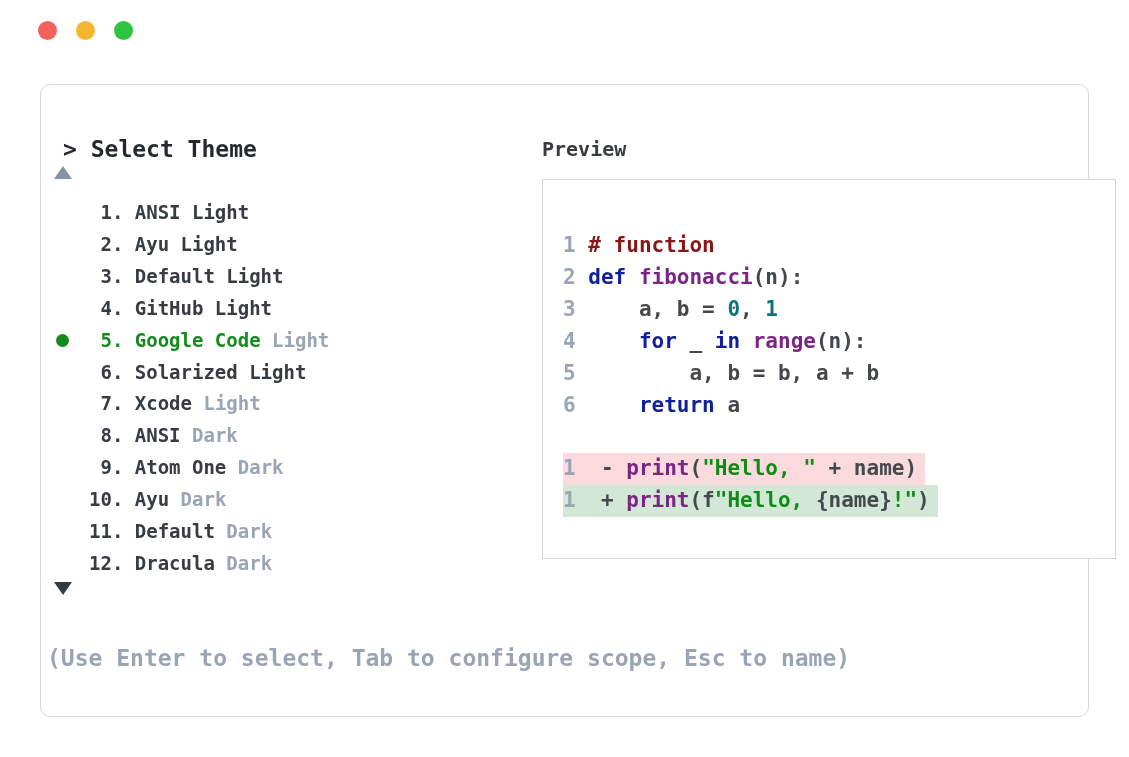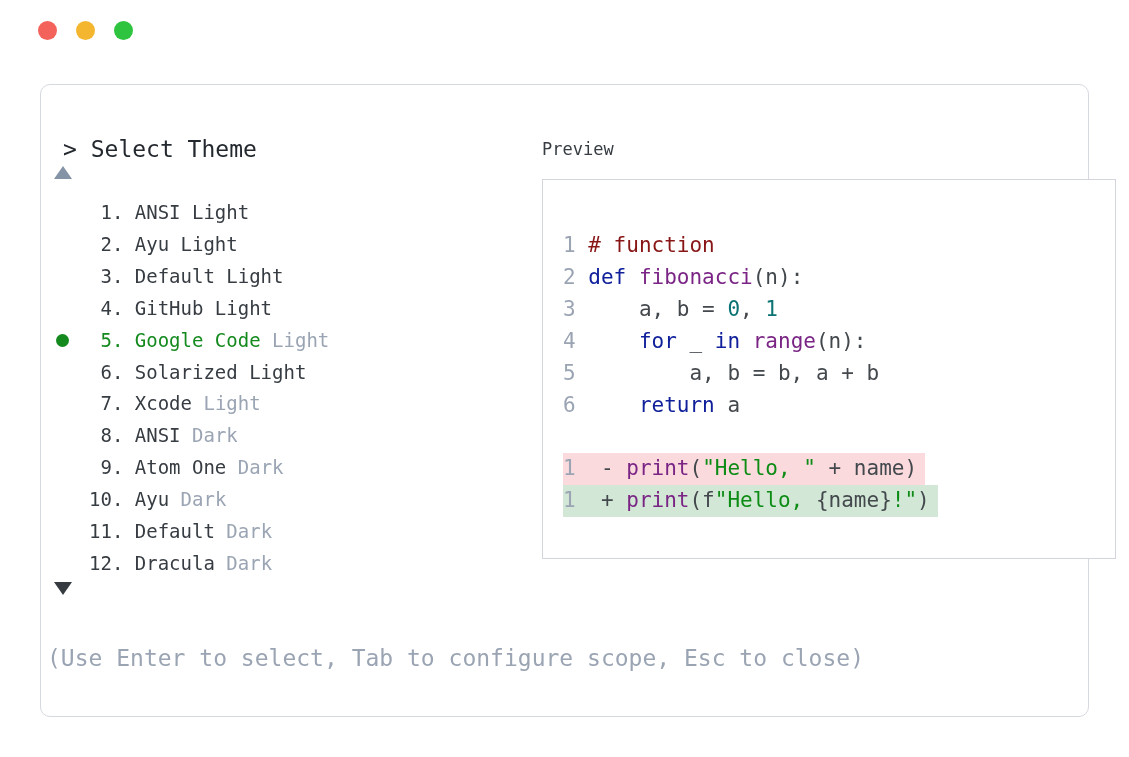--- a/index.html
+++ b/index.html
@@ -8,25 +8,25 @@
 
   
   .traffic { position:absolute; left:38px; top:21px; display:flex; gap:19px; }
   .light { width:19px; height:19px; border-radius:50%; }
   .light.red    { background:var(--traffic_red,#f4625c); }
   .light.yellow { background:var(--traffic_yellow,#f4b62f); }
   .light.green  { background:var(--traffic_green,#2fc440); }
 
   
   .panel { position:absolute; left:40px; top:84px; width:1049px; height:633px;
-           border:1.5px solid var(--panel_border,#d6d9df); border-radius:10px; background:#fff; }
+           border:1.5px solid var(--panel_border,#d6d9df); border-radius:10px; background:#fff;font-weight:bold; }
 
   .prompt { position:absolute; left:22px; top:48px; font-size:23px; line-height:32px;
             color:var(--text_dark,#24292f); white-space:pre; }
-  .preview-label { position:absolute; left:501px; top:48px; font-size:17px; line-height:32px;
+  .preview-label { position:absolute; left:501px; top:48px; font-size:20px; line-height:32px;
             color:var(--item_text,#363c42);text-align:right; }
 
   .up-arrow { position:absolute; left:13px; top:81px; width:0; height:0;
             border-left:9px solid transparent; border-right:9px solid transparent;
             border-bottom:13px solid var(--up_arrow,#8593a6); }
   .down-arrow { position:absolute; left:13px; top:497px; width:0; height:0;
             border-left:9px solid transparent; border-right:9px solid transparent;
             border-top:13px solid var(--down_arrow,#363b41); }
 
   .theme-list { position:absolute; left:48px; top:112px; font-size:19px;
@@ -73,15 +73,15 @@
   <div class="up-arrow"></div>
 
   <div class="theme-list"><div class="theme-row"><span class="num"> 1.</span> <span class="name">ANSI Light</span></div><div class="theme-row"><span class="num"> 2.</span> <span class="name">Ayu Light</span></div><div class="theme-row"><span class="num"> 3.</span> <span class="name">Default Light</span></div><div class="theme-row"><span class="num"> 4.</span> <span class="name">GitHub Light</span></div><div class="theme-row selected"><span class="bullet"></span><span class="num"> 5.</span> <span class="name">Google Code</span> <span class="suffix">Light</span></div><div class="theme-row"><span class="num"> 6.</span> <span class="name">Solarized Light</span></div><div class="theme-row"><span class="num"> 7.</span> <span class="name">Xcode</span> <span class="suffix">Light</span></div><div class="theme-row"><span class="num"> 8.</span> <span class="name">ANSI</span> <span class="suffix">Dark</span></div><div class="theme-row"><span class="num"> 9.</span> <span class="name">Atom One</span> <span class="suffix">Dark</span></div><div class="theme-row"><span class="num">10.</span> <span class="name">Ayu</span> <span class="suffix">Dark</span></div><div class="theme-row"><span class="num">11.</span> <span class="name">Default</span> <span class="suffix">Dark</span></div><div class="theme-row"><span class="num">12.</span> <span class="name">Dracula</span> <span class="suffix">Dark</span></div></div>
 
   <div class="down-arrow"></div>
 
   <div class="preview-box">
     <div class="code"><div><span><span class="lnum">1</span> <span class="tok-comment"># function</span></span></div><div><span><span class="lnum">2</span> <span class="tok-keyword">def</span><span class="tok-plain"> </span><span class="tok-title">fibonacci</span><span class="tok-plain">(n):</span></span></div><div><span><span class="lnum">3</span> <span class="tok-plain">    a, b = </span><span class="tok-number">0</span><span class="tok-plain">, </span><span class="tok-number">1</span></span></div><div><span><span class="lnum">4</span> <span class="tok-plain">    </span><span class="tok-keyword">for</span><span class="tok-plain"> _ </span><span class="tok-keyword">in</span><span class="tok-plain"> </span><span class="tok-title">range</span><span class="tok-plain">(n):</span></span></div><div><span><span class="lnum">5</span> <span class="tok-plain">        a, b = b, a + b</span></span></div><div><span><span class="lnum">6</span> <span class="tok-plain">    </span><span class="tok-keyword">return</span><span class="tok-plain"> a</span></span></div><div><span><span class="lnum"></span> </span></div><div><span class="diff-removed"><span class="lnum">1</span> <span class="tok-plain"> - </span><span class="tok-title">print</span><span class="tok-plain">(</span><span class="tok-string">"Hello, "</span><span class="tok-plain"> + name)</span></span></div><div><span class="diff-added"><span class="lnum">1</span> <span class="tok-plain"> + </span><span class="tok-title">print</span><span class="tok-plain">(f</span><span class="tok-string">"Hello, </span><span class="tok-plain">{name}</span><span class="tok-string">!"</span><span class="tok-plain">)</span></span></div></div>
   </div>
 
-  <div class="hint">(Use Enter to select, Tab to configure scope, Esc to close)</div>
+  <div class="hint">(Use Enter to select, Tab to configure scope, Esc to name)</div>
 
 </div>
 
 </body></html>

